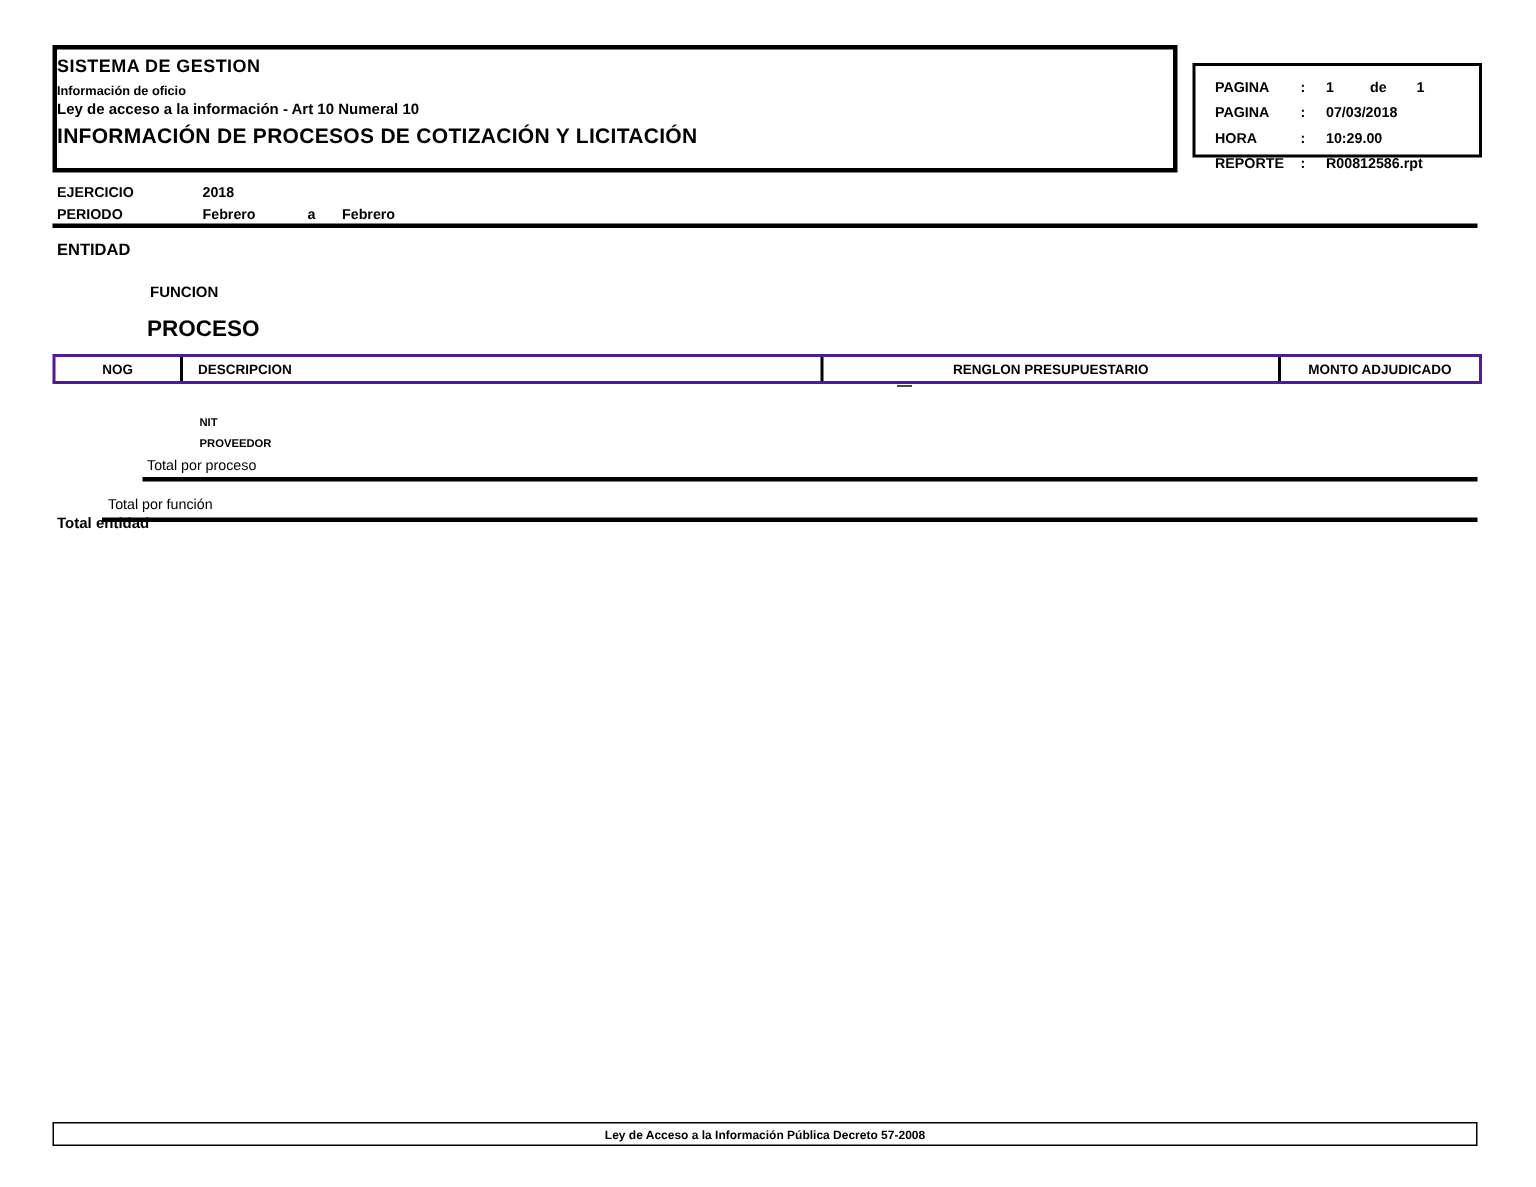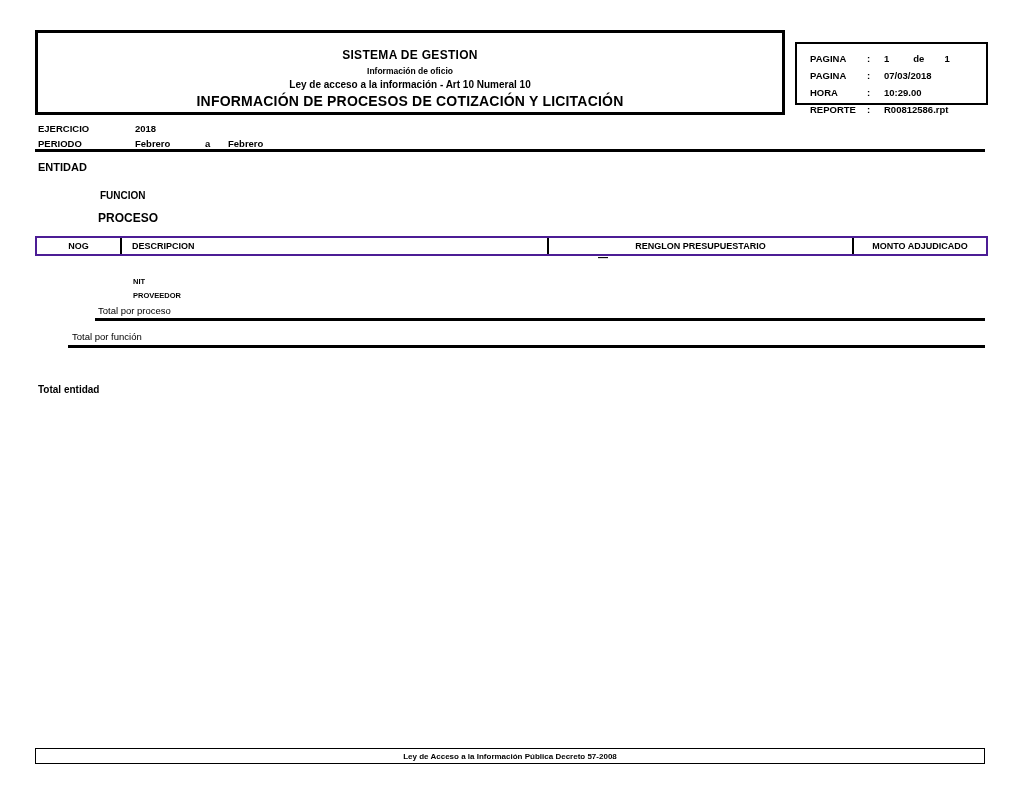--- a/index.html
+++ b/index.html
@@ -1,20 +1,20 @@
 <!DOCTYPE html>
 <html><head>
 <meta charset="utf-8">
 <style>
   * { margin:0; padding:0; box-sizing:border-box; }
   html,body { width:1024px; height:791px; background:#ffffff; font-family:"Liberation Sans", sans-serif; color:#000; overflow:hidden; }
   .page { position:relative; width:1024px; height:791px; background:#fff; }
 
   
-  .title-box { position:absolute; left:35px; top:30px; width:750px; height:85px; border:3px solid #000; text-align:center; padding-top:15px; }
+  .title-box { position:absolute; left:35px; top:30px; width:750px; height:85px; border:3px solid #000; padding-top:4px; }
   .title-line1 { font-size:12px; font-weight:bold; letter-spacing:0.3px; }
   .title-line2 { font-size:8.5px; font-weight:bold; margin-top:4px; }
   .title-line3 { font-size:10px; font-weight:bold; margin-top:3px; }
   .title-line4 { font-size:14px; font-weight:bold; margin-top:3px; letter-spacing:0.2px; }
 
   
   .info-box { position:absolute; left:795px; top:42px; width:193px; height:63px; border:2.5px solid #000; padding:9px 0 0 13px; }
   .info-row { height:17px; font-size:9.5px; font-weight:bold; white-space:nowrap; }
   .info-label { display:inline-block; width:57px; }
   .info-colon { display:inline-block; width:17px; }
@@ -27,41 +27,41 @@
   .param-value { position:absolute; left:135px; font-size:9.5px; font-weight:bold; }
   .ejercicio-row { top:123px; }
   .periodo-row { top:138px; }
   .periodo-a { position:absolute; left:205px; top:138px; font-size:9.5px; font-weight:bold; }
   .periodo-to { position:absolute; left:228px; top:138px; font-size:9.5px; font-weight:bold; }
   .rule-top { position:absolute; left:35px; top:149px; width:950px; height:3px; background:#000; }
 
   
   .entidad { position:absolute; left:38px; top:161px; font-size:11px; font-weight:bold; }
   .funcion { position:absolute; left:68px; top:190px; font-size:10px; font-weight:bold;padding-left:32px; }
-  .proceso { position:absolute; left:98px; top:211px; font-size:12px; font-weight:bold; }
+  .proceso { position:absolute; left:98px; top:211px; font-size:15px; font-weight:bold; }
 
   
   .table-header { position:absolute; left:35px; top:236px; width:953px; height:20px; border:2px solid #4c1d95; display:flex; }
   .th { border-right:2px solid #000; display:flex; align-items:center; justify-content:center; font-size:9px; font-weight:bold; white-space:nowrap; }
   .th:last-child { border-right:none; }
   .th-nog { width:85px; }
   .th-desc { width:427px; justify-content:flex-start; padding-left:10px; }
   .th-renglon { width:305px; }
   .th-monto { flex:1; }
 
   .empty-dash { position:absolute; left:598px; top:252px; font-size:10px; font-weight:bold; }
 
   
   .nit { position:absolute; left:133px; top:277px; font-size:7.5px; font-weight:bold; }
   .proveedor { position:absolute; left:133px; top:291px; font-size:7.5px; font-weight:bold; }
   .total-proceso { position:absolute; left:98px; top:305px; font-size:9.5px; }
   .line-proceso { position:absolute; left:95px; top:318px; width:890px; height:2.5px; background:#000; }
   .total-funcion { position:absolute; left:72px; top:331px; font-size:9.5px; }
   .line-funcion { position:absolute; left:68px; top:345px; width:917px; height:2.5px; background:#000; }
-  .total-entidad { position:absolute; left:38px; top:384px; font-size:10px; font-weight:bold; }
+  .total-entidad { position:absolute; left:38px; top:344px; font-size:10px; font-weight:bold; }
 
   
   .footer-box { position:absolute; left:35px; top:748px; width:950px; height:16px; border:1.5px solid #000; display:flex; align-items:center; justify-content:center; }
   .footer-text { font-size:8px; font-weight:bold;text-align:center; }
 </style>
 </head>
 <body>
 
 <div class="page">
 

